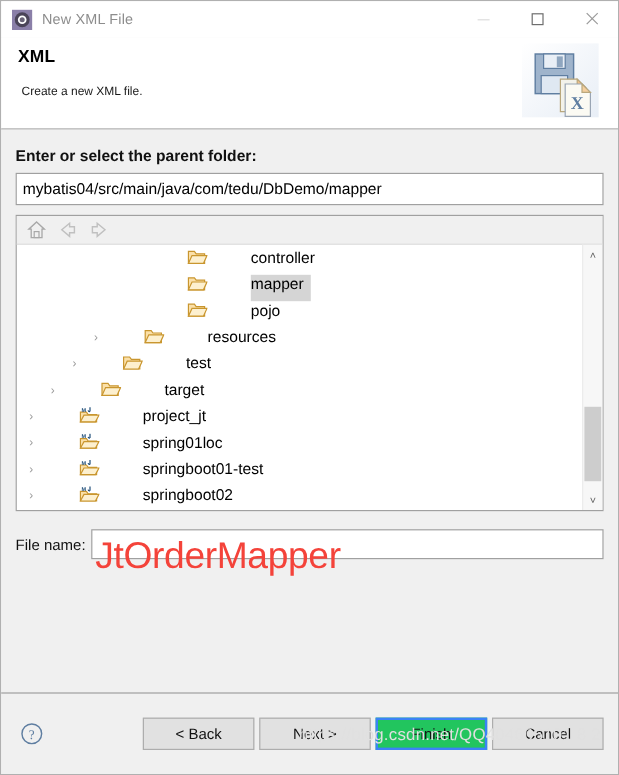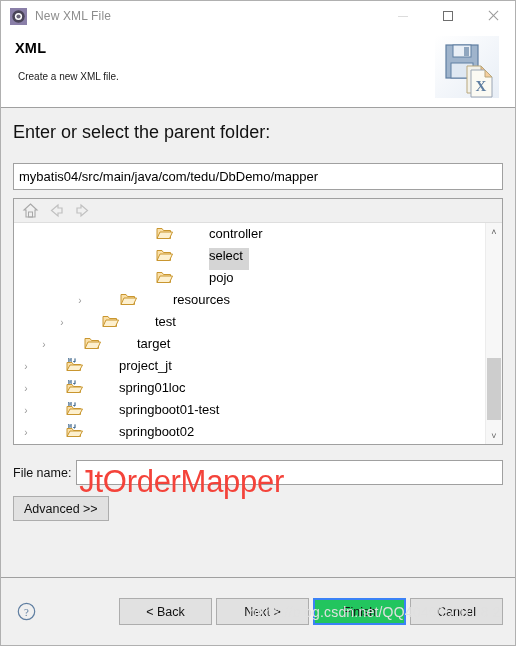--- a/index.html
+++ b/index.html
@@ -85,24 +85,25 @@
   }
 
   
   .body {
     flex: 1 1 auto;
     position: relative;
     padding: 0 12px;
     background: #f0f0f0;
   }
   .field-label {
-    font-size: 18px;
+    font-size: 13px;
     color: #111;
     margin-top: 14px;
-    margin-bottom: 20px;
+    margin-bottom: 7px;
+    font-weight: bold;
   }
   .path-input {
     width: 100%;
     height: 27px;
     background: #fff;
     border: 1px solid #a0a0a0;
     font-size: 13px;
     color: #000;
     padding: 0 5px;
     line-height: 25px;
@@ -356,21 +357,21 @@
                 <path d="M1 12.5 L4 6 h12.5 l-3 6.5 z" fill="#fdf0cf" stroke="#c9962f" stroke-width="1"></path>
               </svg></span>
             <span class="tlabel">controller</span>
           </div>
           <div class="tree-row selected" style="padding-left: 94px;">
             <span class="tw empty">›</span>
             <span class="ficon"><svg viewBox="0 0 17 14" width="17" height="14">
                 <path d="M1 12.5 V2.5 h5 l1.5 2 h7 v8 z" fill="#fbe0a8" stroke="#c9962f" stroke-width="1"></path>
                 <path d="M1 12.5 L4 6 h12.5 l-3 6.5 z" fill="#fdf0cf" stroke="#c9962f" stroke-width="1"></path>
               </svg></span>
-            <span class="tlabel">select</span>
+            <span class="tlabel">mapper</span>
           </div>
           <div class="tree-row" style="padding-left: 94px;">
             <span class="tw empty">›</span>
             <span class="ficon"><svg viewBox="0 0 17 14" width="17" height="14">
                 <path d="M1 12.5 V2.5 h5 l1.5 2 h7 v8 z" fill="#fbe0a8" stroke="#c9962f" stroke-width="1"></path>
                 <path d="M1 12.5 L4 6 h12.5 l-3 6.5 z" fill="#fdf0cf" stroke="#c9962f" stroke-width="1"></path>
               </svg></span>
             <span class="tlabel">pojo</span>
           </div>
           <div class="tree-row" style="padding-left: 58px;">
@@ -452,21 +453,20 @@
       </div>
     </div>
 
     <div class="filename-row">
       <div class="filename-label">File name:</div>
       <div class="filename-input">
         <span class="filename-annotation">JtOrderMapper</span>
       </div>
     </div>
 
-    <button class="advanced-btn">Advanced &gt;&gt;</button>
   </div>
 
   <div class="footer">
     <span class="help-icon">
       <svg viewBox="0 0 19 19" width="19" height="19">
         <circle cx="9.5" cy="9.5" r="8.2" fill="none" stroke="#5f7ea1" stroke-width="1.2"></circle>
         <text x="9.5" y="13.5" font-family="Liberation Serif, serif" font-size="11" fill="#5f7ea1" text-anchor="middle">?</text>
       </svg>
     </span>
     <div class="btn-group">

